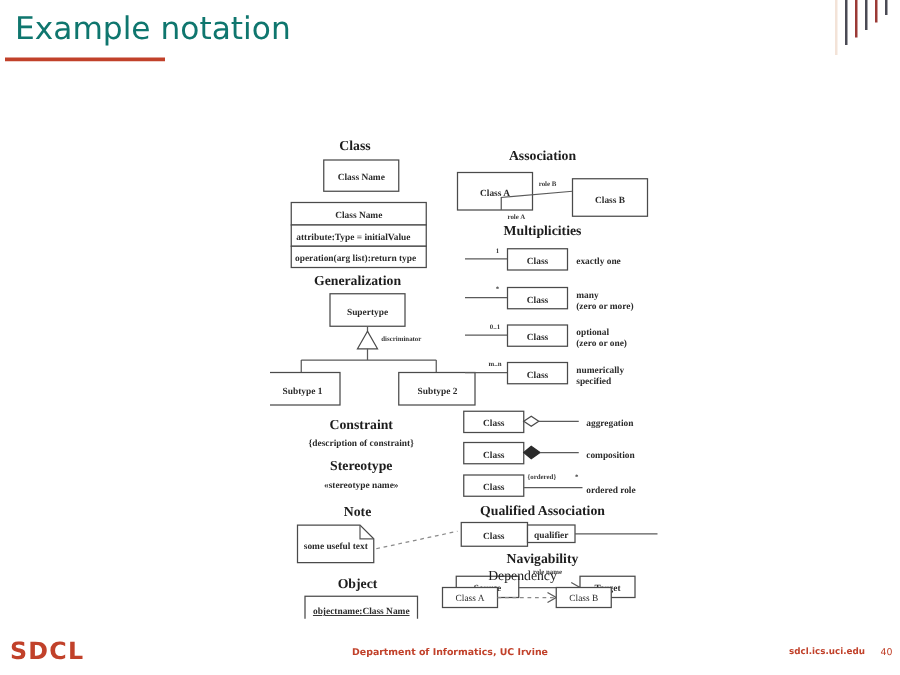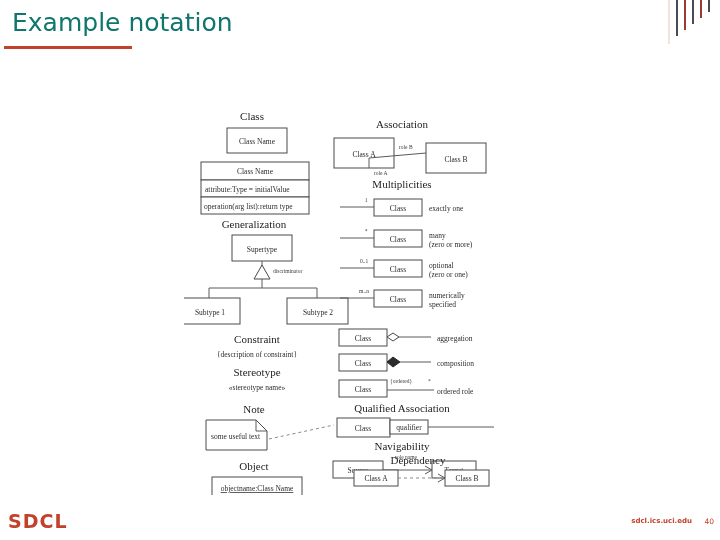--- a/index.html
+++ b/index.html
@@ -47,24 +47,25 @@
   #corner-deco i {
     position: absolute;
     top: 0;
     width: 2px;
     display: block;
   }
 
   
   #diagram {
     position: absolute;
-    left: 184px;
+    left: 216px;
     top: 95px;
     width: 320px;
     height: 400px;
+    font-weight: bold;
   }
   #diagram svg { display: block; }
   .dg-head {
     font-family: "Liberation Serif", serif;
     fill: #1d1d1d;
     font-size: 11px;
   }
   .dg-box {
     fill: #ffffff;
     stroke: #4a4a4a;
@@ -293,15 +294,16 @@
   <text class="dg-txt" x="36" y="31" text-anchor="middle" font-size="7">Class A</text>
   <path class="dg-dash" d="M58 28 L104 28"></path>
   <path class="dg-line" d="M98 24 L105 28 L98 32"></path>
   <rect class="dg-box" x="105" y="20" width="44" height="16"></rect>
   <text class="dg-txt" x="127" y="31" text-anchor="middle" font-size="7">Class B</text>
 </svg>
 </div>
 
 <div id="footer">
   <div id="sdcl-logo">SDCL</div>
+  <div id="footer-center">Department of Informatics, UC Irvine</div>
   <div id="footer-url">sdcl.ics.uci.edu</div>
   <div id="footer-page">40</div>
 </div>
 
 </body></html>

